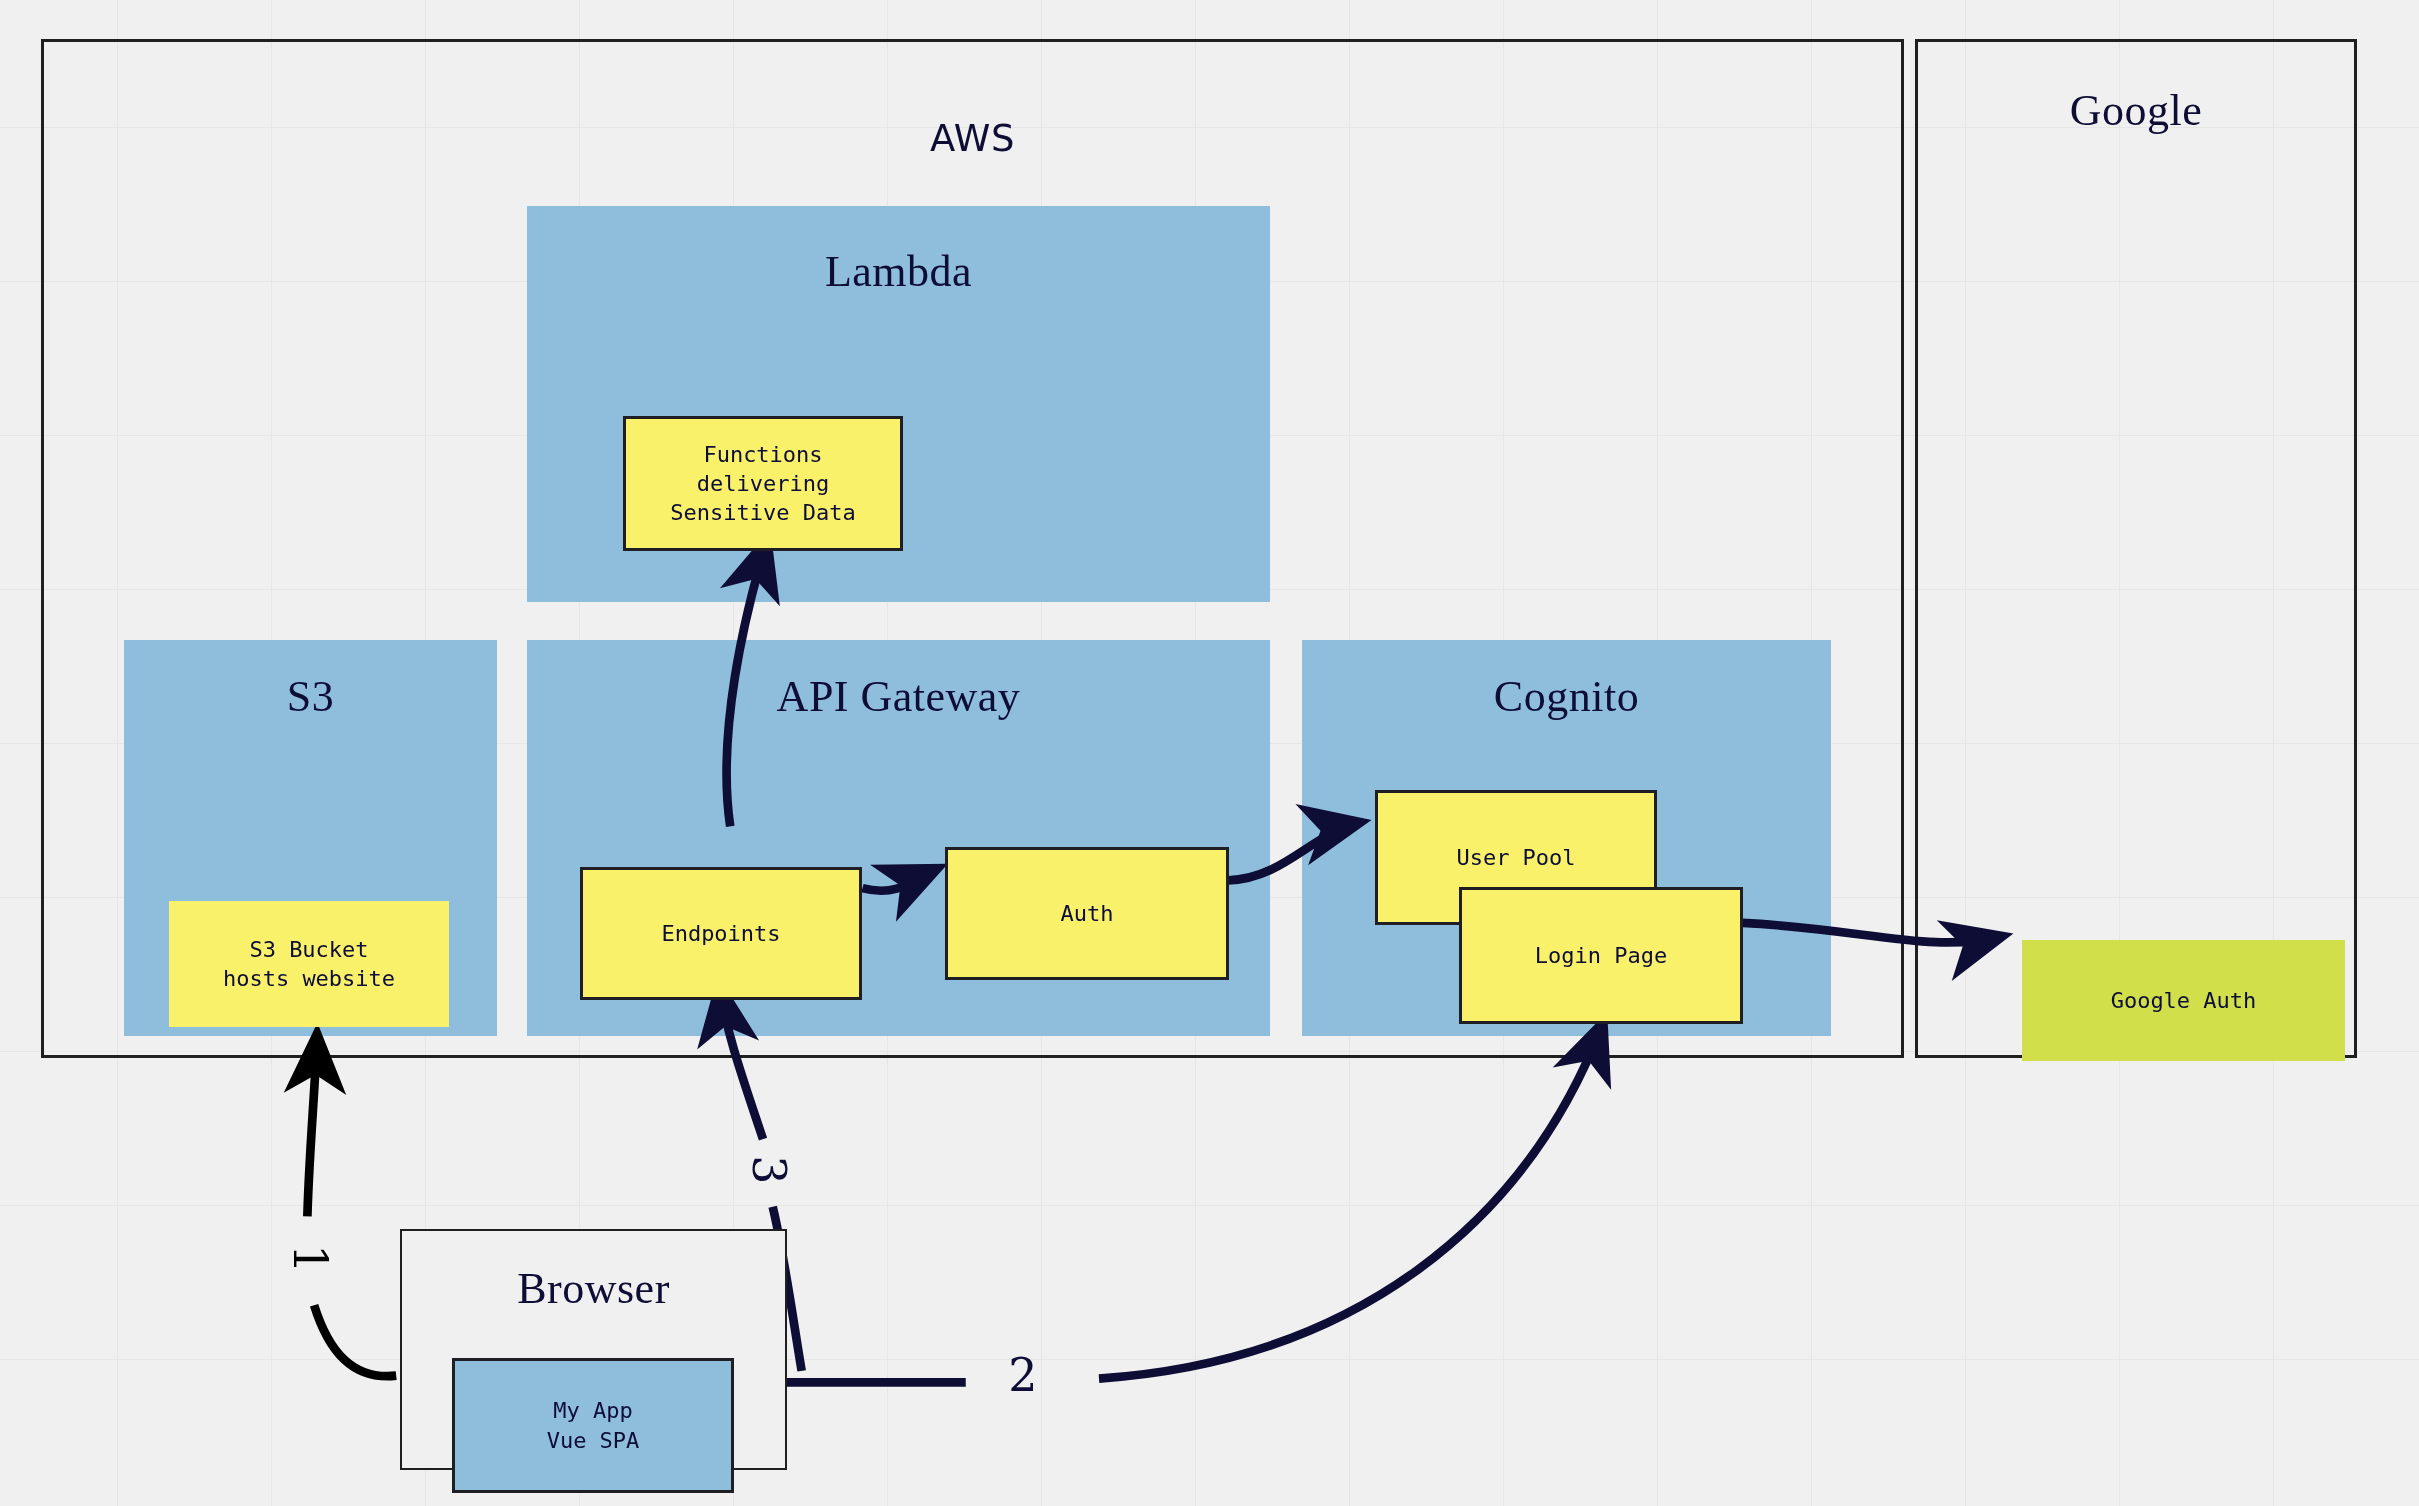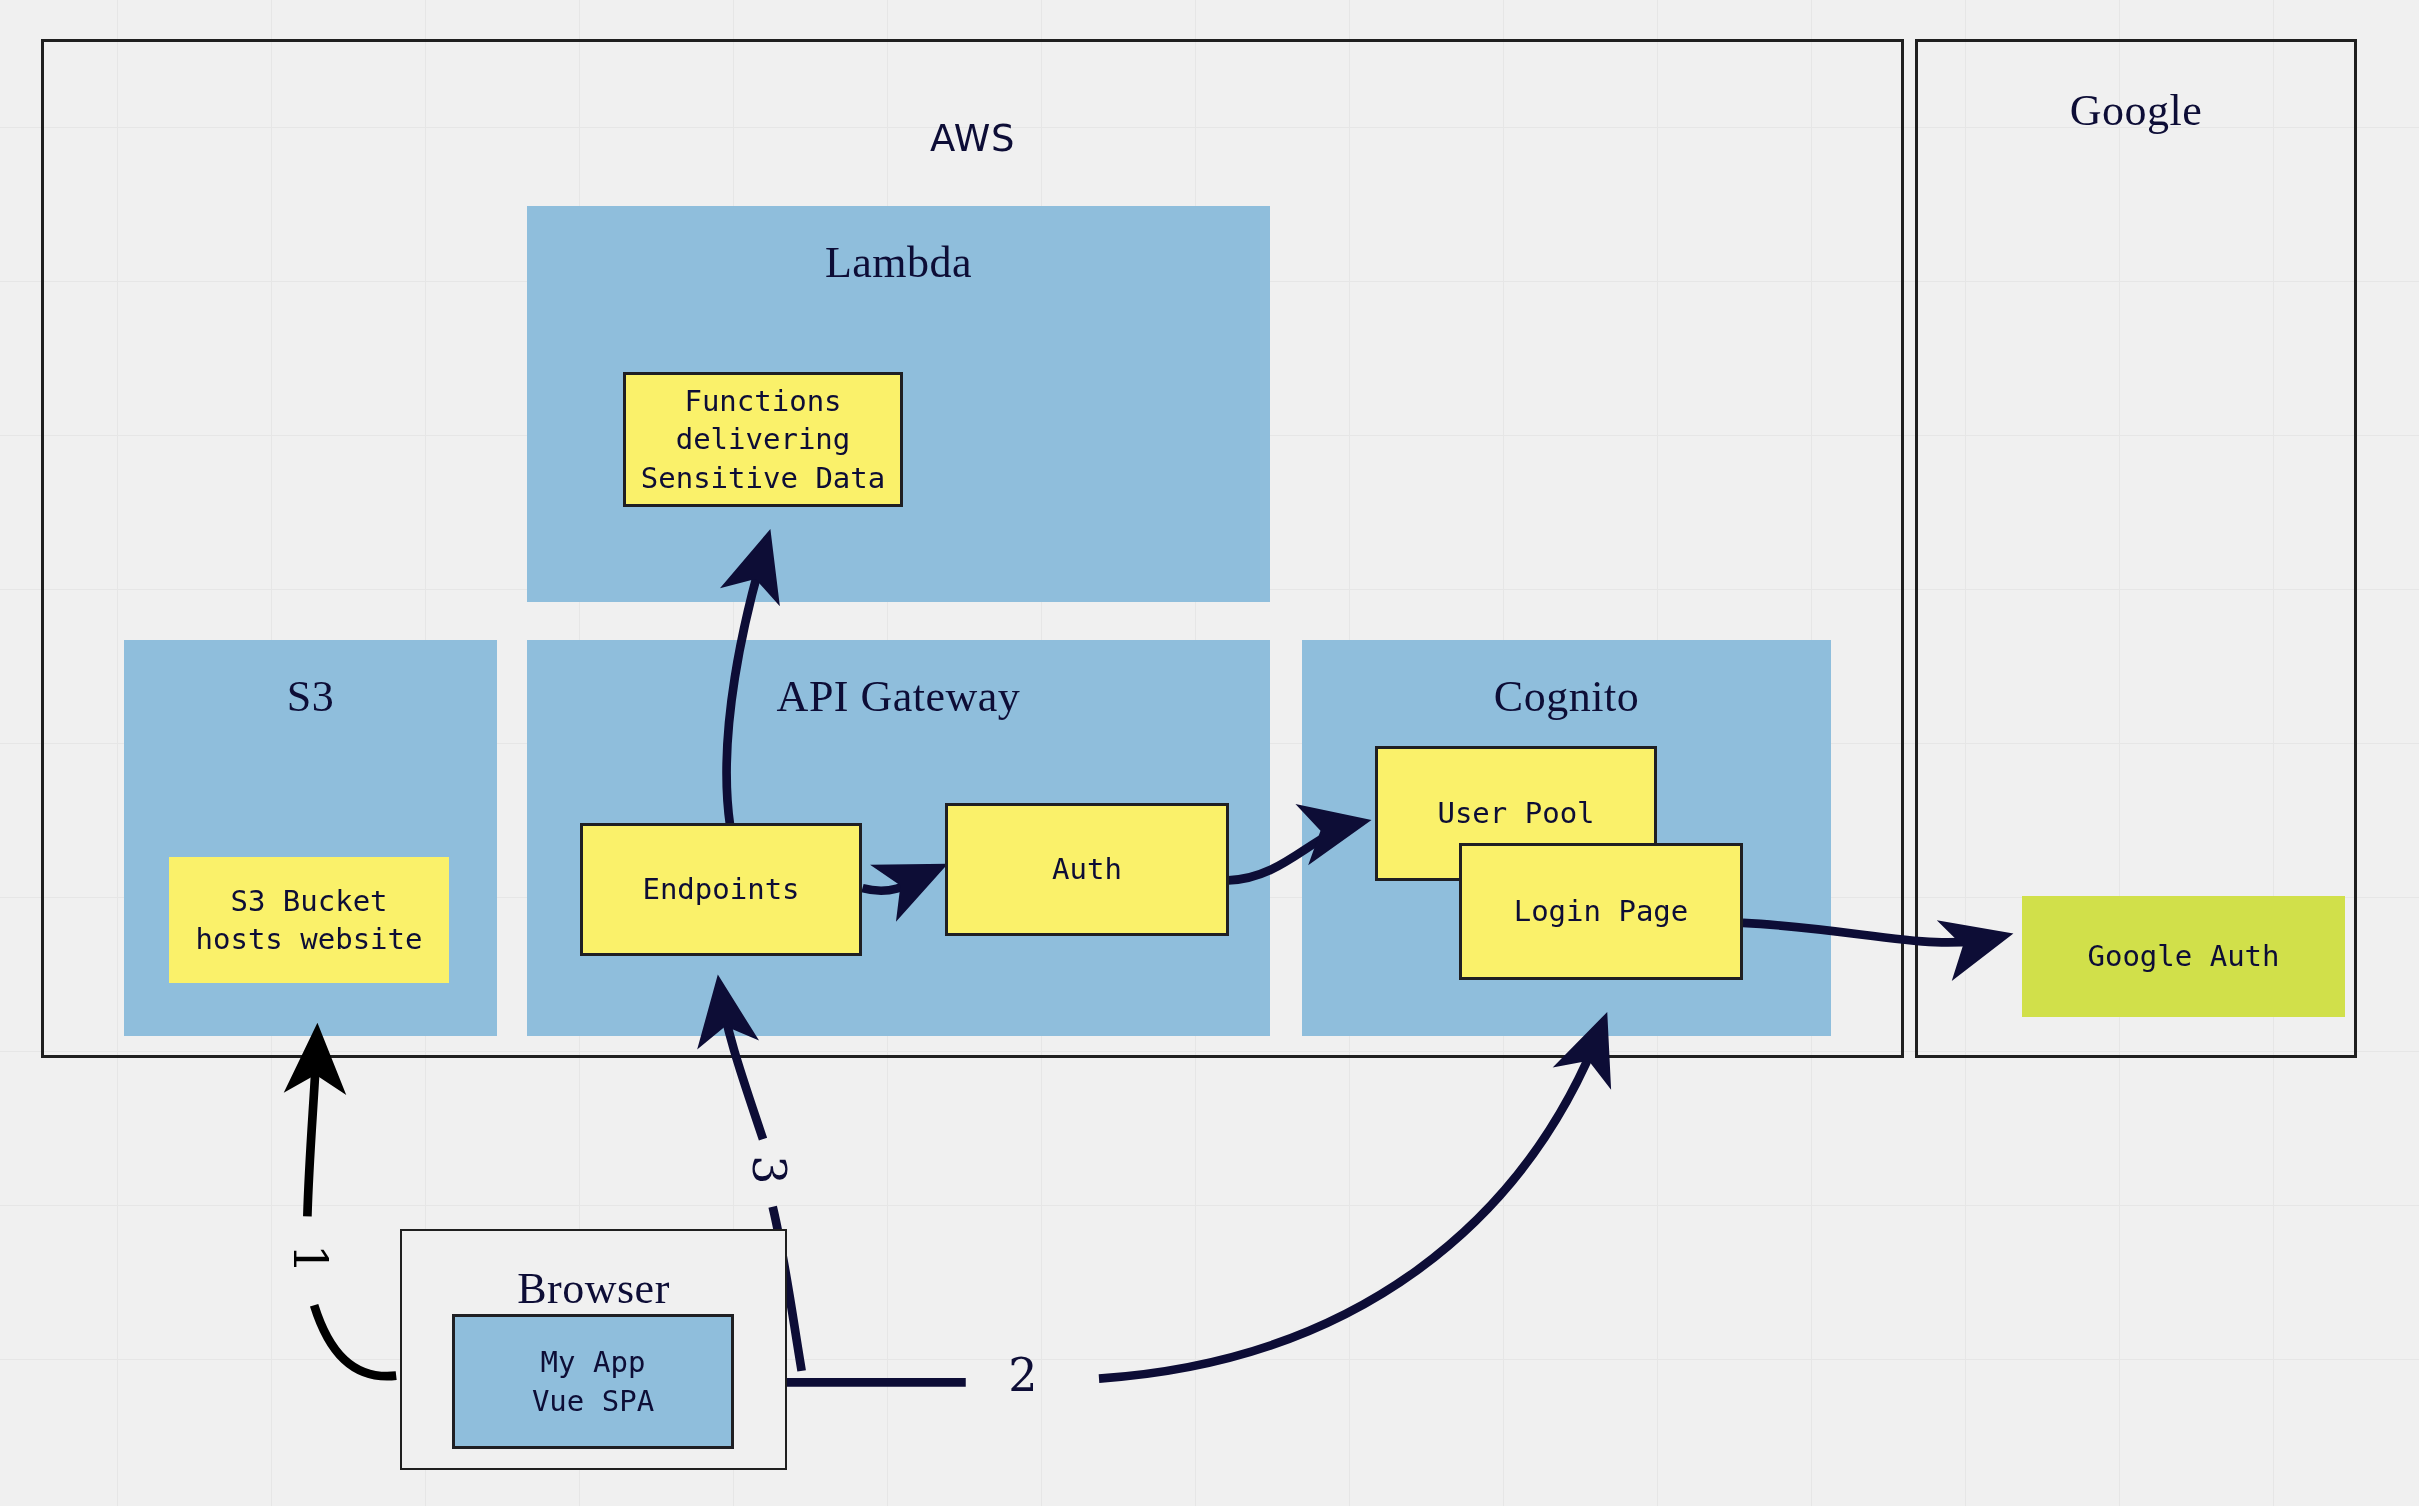--- a/index.html
+++ b/index.html
@@ -57,23 +57,24 @@
   
   .node {
     position: absolute;
     box-sizing: border-box;
     display: flex;
     align-items: center;
     justify-content: center;
     text-align: center;
     color: #0d0d36;
     font-family: "DejaVu Sans Mono", "Liberation Mono", monospace;
-    font-size: 29px;
+    font-size: 22px;
     line-height: 1.32;
     white-space: pre-line;
+    margin-top: 44px;
   }
   .node.yellow {
     background: #faf16a;
   }
   .node.yellow.bordered {
     border: 3.9px solid #1f1f23;
   }
   .node.green {
     background: #d1e04a;
   }
@@ -123,21 +124,21 @@
 
   <div class="group container-box" style="left:41px; top:39px; width:1863px; height:1019px;">
     <div class="group-title" style="top:75px;">AWS</div>
   </div>
 
   <div class="group container-box" style="left:1915px; top:39px; width:442px; height:1019px;">
     <div class="group-title mono" style="top:43px;">Google</div>
   </div>
 
   <div class="svc" style="left:527px; top:206px; width:743px; height:396px;">
-    <div class="group-title mono" style="top:31px;">Lambda</div>
+    <div class="group-title mono" style="top:40px;">Lambda</div>
   </div>
 
   <div class="svc" style="left:124px; top:640px; width:373px; height:396px;">
     <div class="group-title mono" style="top:31px;">S3</div>
   </div>
 
   <div class="svc" style="left:527px; top:640px; width:743px; height:396px;">
     <div class="group-title mono" style="top:31px;">API Gateway</div>
   </div>
 

